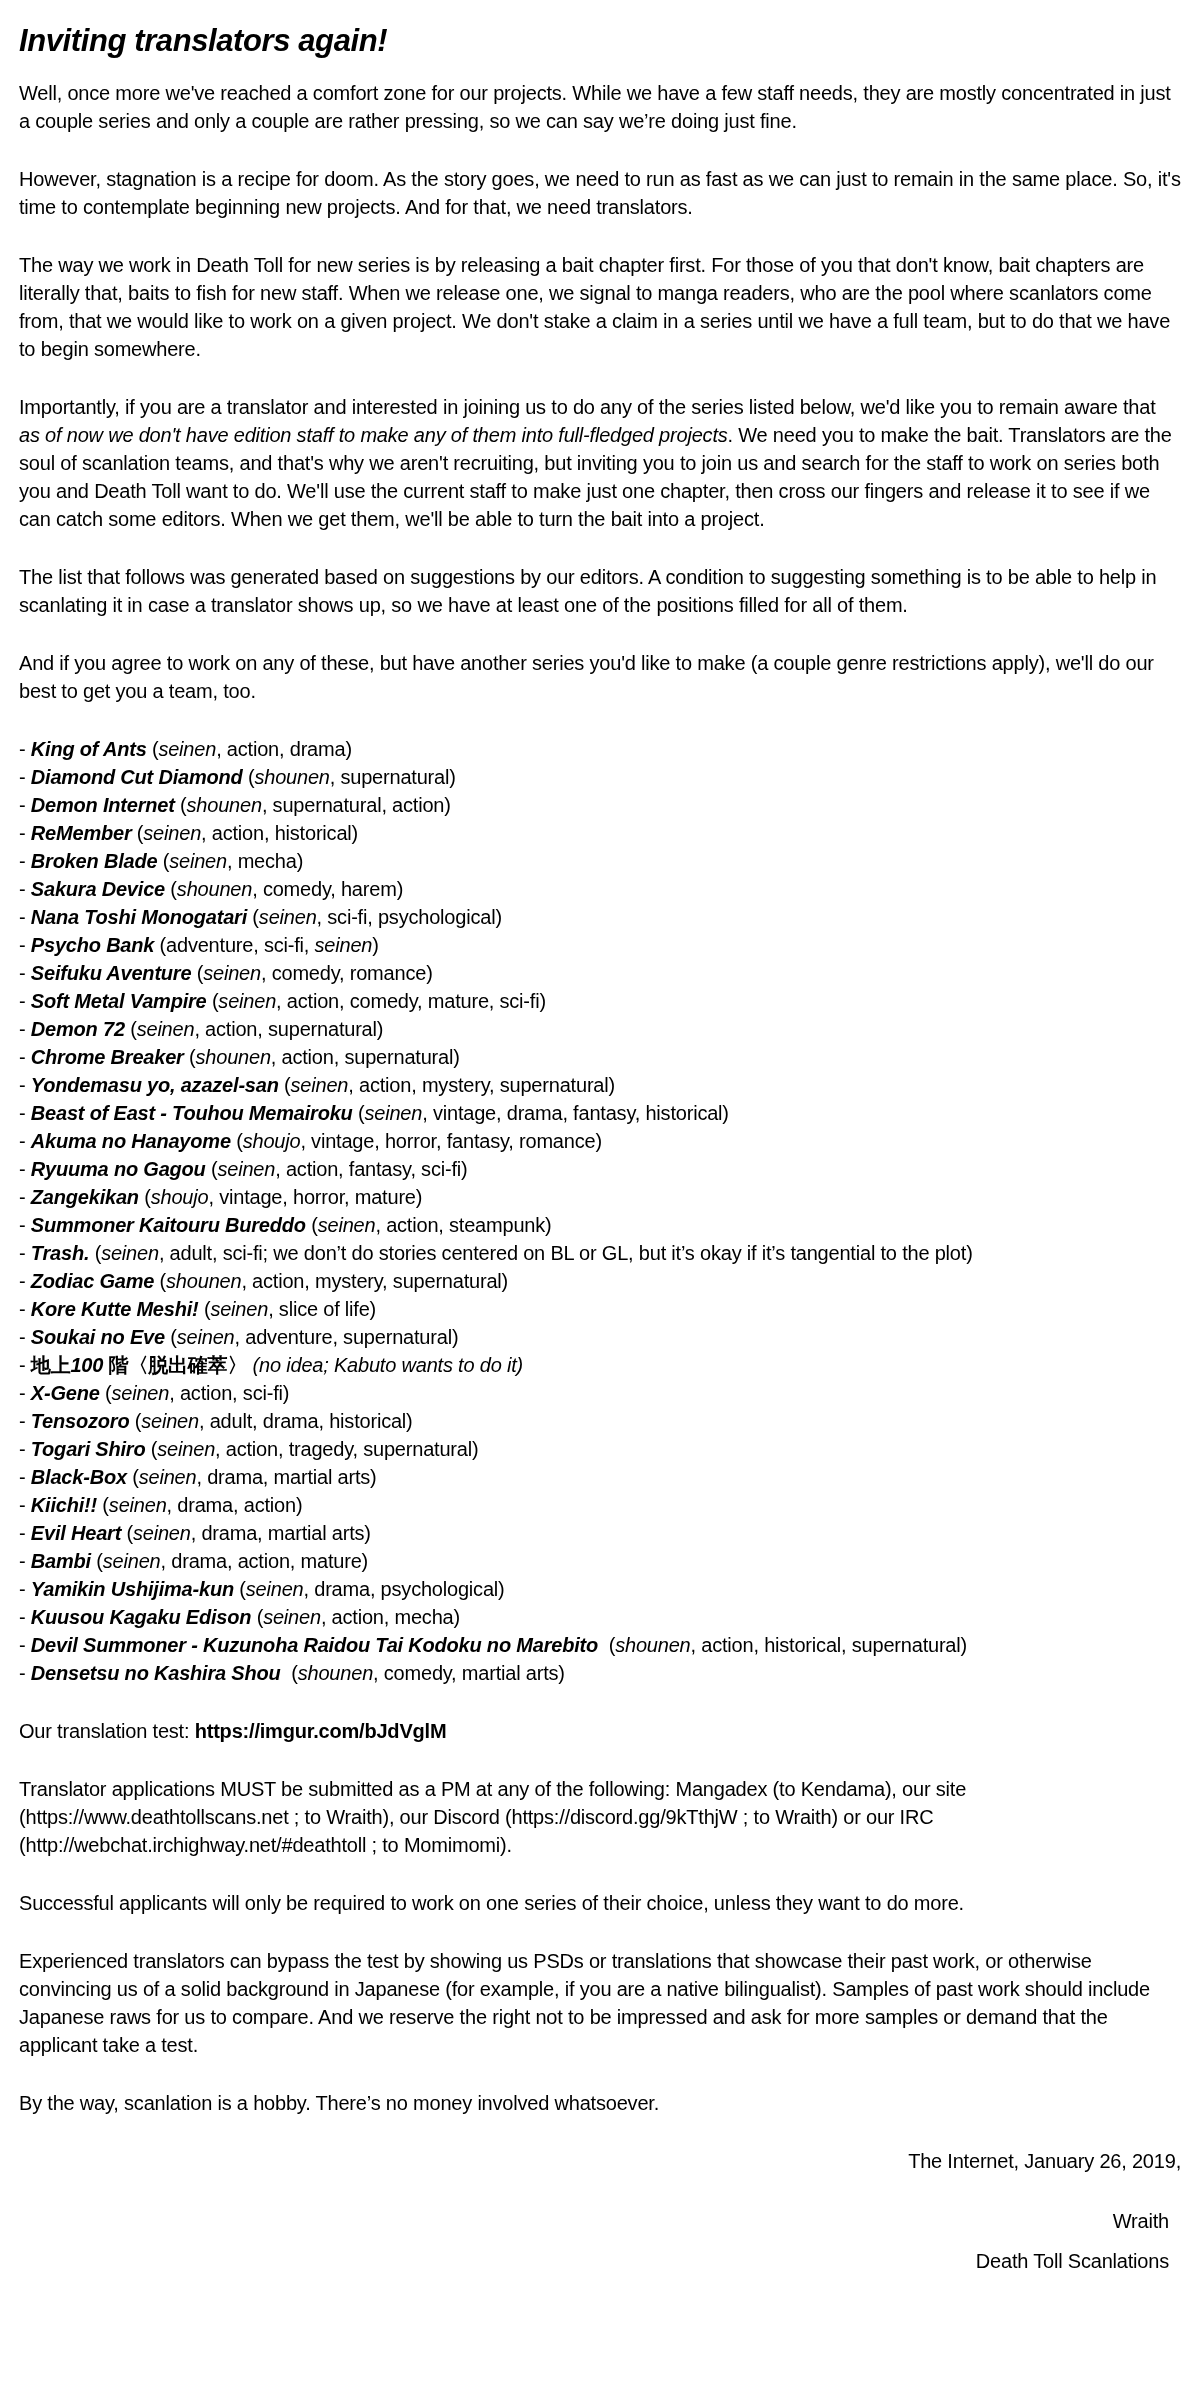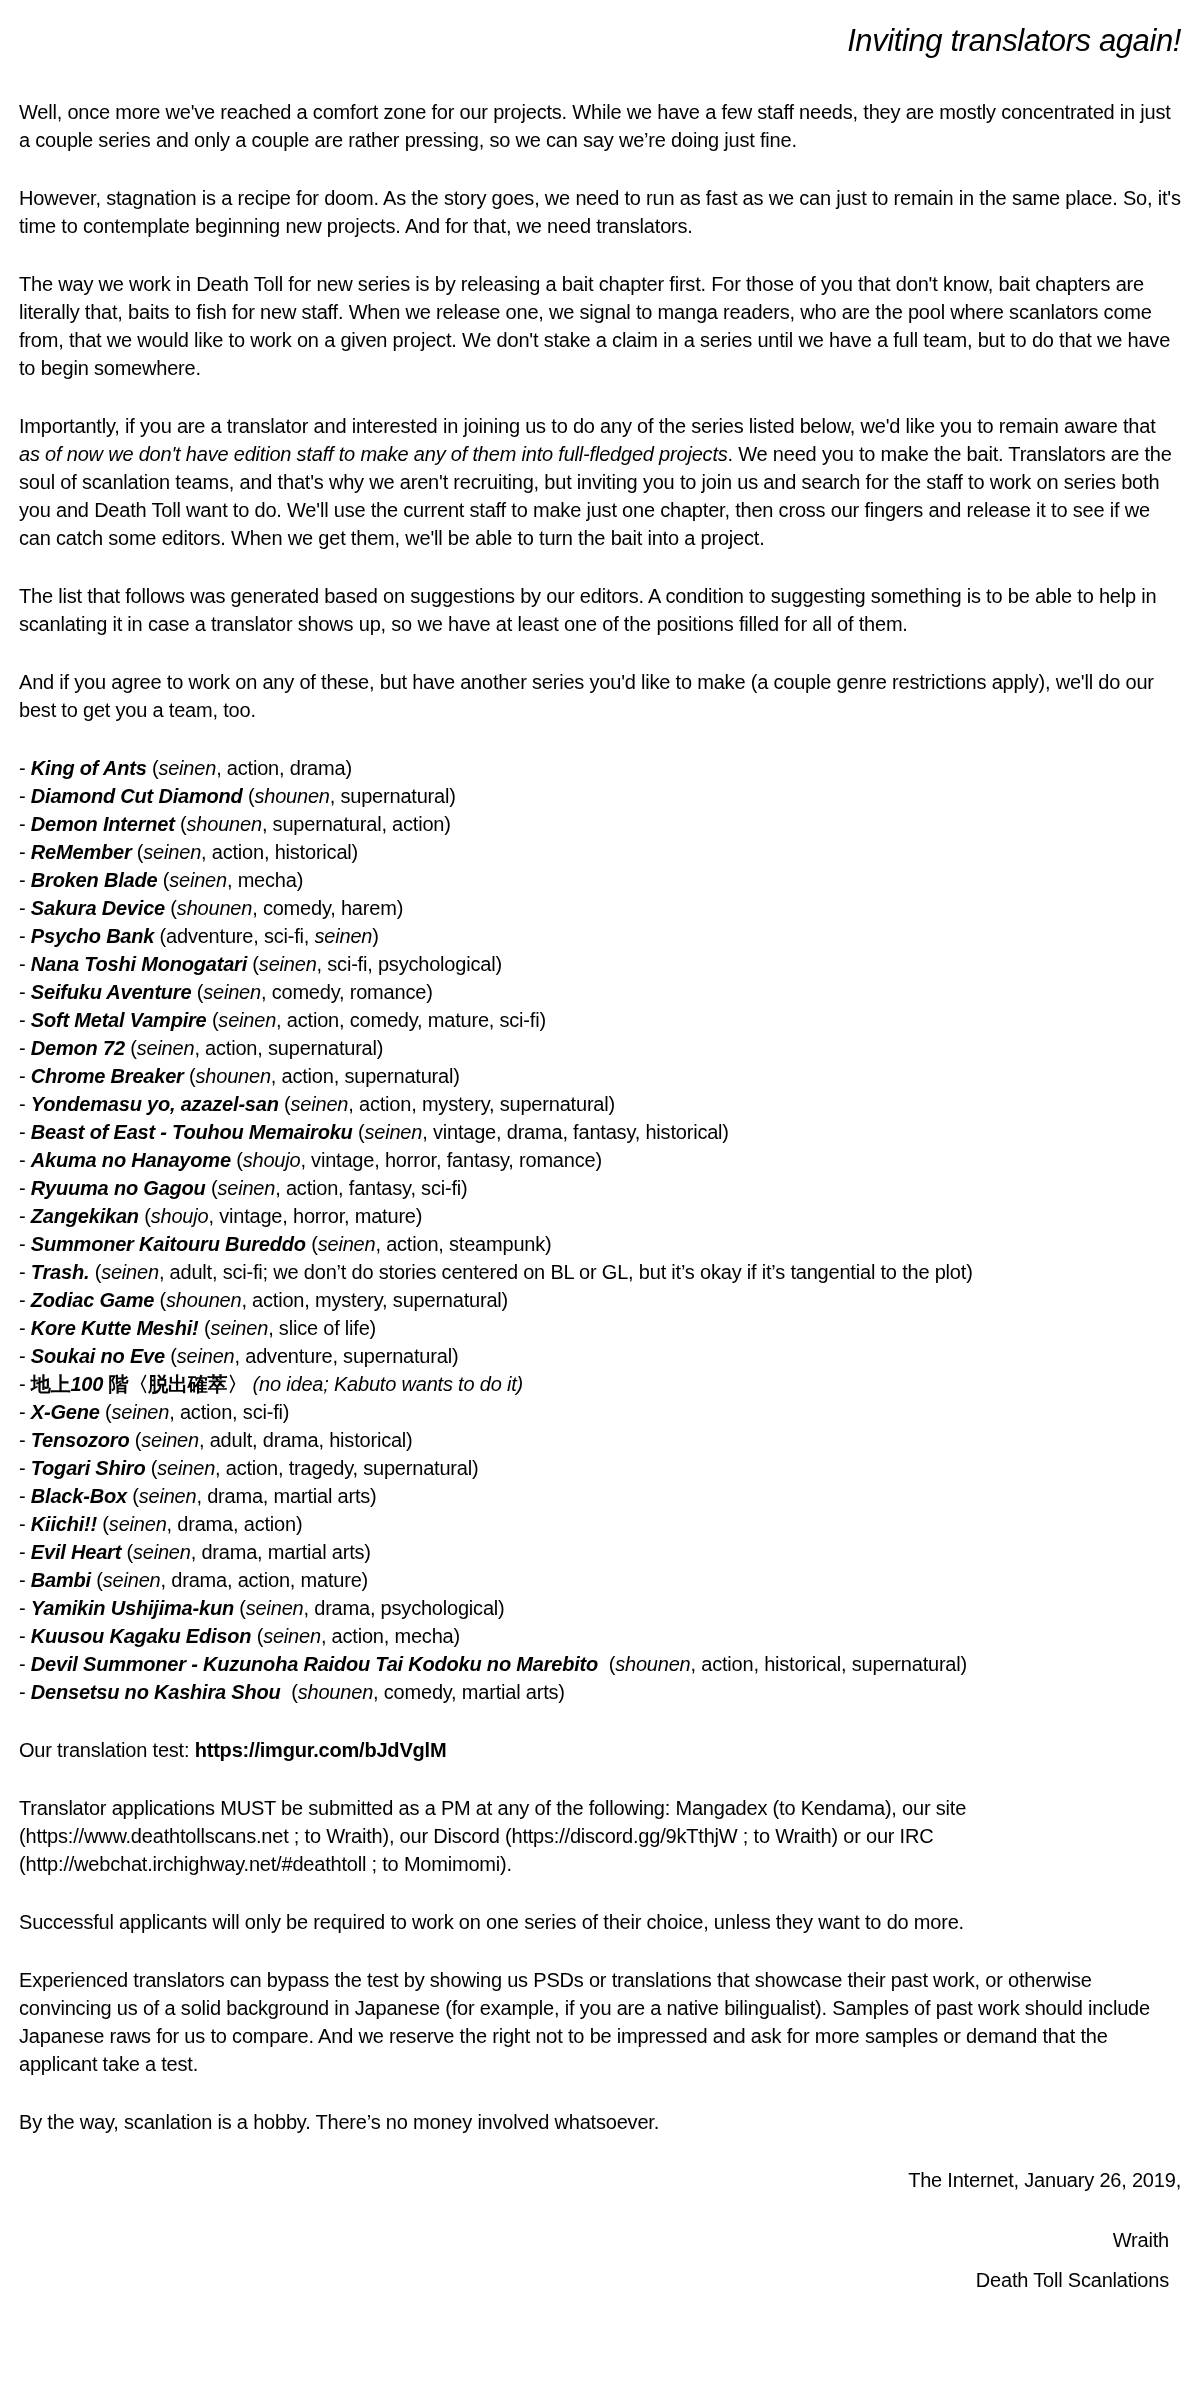--- a/index.html
+++ b/index.html
@@ -8,26 +8,26 @@
     min-height: 2385px;
     color: #000000;
     font-family: "Liberation Sans", sans-serif;
     font-size: 20px;
     line-height: 28px;
     letter-spacing: -0.2px;
     box-sizing: border-box;
   }
   .page { padding: 16px 19px 20px 19px; }
   .doc-title {
-    text-align: right;
+    text-align: left;
     font-size: 31px;
     line-height: 42px;
-    font-weight: 400;
+    font-weight: 700;
     font-style: italic;
-    margin: 4px 0 36px 0;
+    margin: 4px 0 17px 0;
     letter-spacing: -0.4px;
   }
   .paragraphs p { margin: 0 0 30px 0; }
   .series-list { margin: 0 0 30px 0; }
   .series-line { white-space: pre-wrap; }
   .it   { font-style: italic; }
   .bd   { font-weight: 700; }
   .bdit { font-weight: 700; font-style: italic; }
   .signature { text-align: right; margin-top: 28px; }
   .signature p { margin: 12px; }
@@ -49,22 +49,22 @@
       <p><span>And if you agree to work on any of these, but have another series you'd like to make (a couple genre restrictions apply), we'll do our best to get you a team, too.</span></p>
     </div>
 
   <div class="series-list">
       <div class="series-line"><span>- </span><span class="bdit">King of Ants</span><span> (</span><span class="it">seinen</span><span>, action, drama)</span></div>
       <div class="series-line"><span>- </span><span class="bdit">Diamond Cut Diamond</span><span> (</span><span class="it">shounen</span><span>, supernatural)</span></div>
       <div class="series-line"><span>- </span><span class="bdit">Demon Internet</span><span> (</span><span class="it">shounen</span><span>, supernatural, action)</span></div>
       <div class="series-line"><span>- </span><span class="bdit">ReMember</span><span> (</span><span class="it">seinen</span><span>, action, historical)</span></div>
       <div class="series-line"><span>- </span><span class="bdit">Broken Blade</span><span> (</span><span class="it">seinen</span><span>, mecha)</span></div>
       <div class="series-line"><span>- </span><span class="bdit">Sakura Device</span><span> (</span><span class="it">shounen</span><span>, comedy, harem)</span></div>
+      <div class="series-line"><span>- </span><span class="bdit">Nana Toshi Monogatari</span><span> (</span><span class="it">seinen</span><span>, sci-fi, psychological)</span></div>
       <div class="series-line"><span>- </span><span class="bdit">Psycho Bank</span><span> (adventure, sci-fi, </span><span class="it">seinen</span><span>)</span></div>
-      <div class="series-line"><span>- </span><span class="bdit">Nana Toshi Monogatari</span><span> (</span><span class="it">seinen</span><span>, sci-fi, psychological)</span></div>
       <div class="series-line"><span>- </span><span class="bdit">Seifuku Aventure</span><span> (</span><span class="it">seinen</span><span>, comedy, romance)</span></div>
       <div class="series-line"><span>- </span><span class="bdit">Soft Metal Vampire</span><span> (</span><span class="it">seinen</span><span>, action, comedy, mature, sci-fi)</span></div>
       <div class="series-line"><span>- </span><span class="bdit">Demon 72</span><span> (</span><span class="it">seinen</span><span>, action, supernatural)</span></div>
       <div class="series-line"><span>- </span><span class="bdit">Chrome Breaker</span><span> (</span><span class="it">shounen</span><span>, action, supernatural)</span></div>
       <div class="series-line"><span>- </span><span class="bdit">Yondemasu yo, azazel-san</span><span> (</span><span class="it">seinen</span><span>, action, mystery, supernatural)</span></div>
       <div class="series-line"><span>- </span><span class="bdit">Beast of East - Touhou Memairoku</span><span> (</span><span class="it">seinen</span><span>, vintage, drama, fantasy, historical)</span></div>
       <div class="series-line"><span>- </span><span class="bdit">Akuma no Hanayome</span><span> (</span><span class="it">shoujo</span><span>, vintage, horror, fantasy, romance)</span></div>
       <div class="series-line"><span>- </span><span class="bdit">Ryuuma no Gagou</span><span> (</span><span class="it">seinen</span><span>, action, fantasy, sci-fi)</span></div>
       <div class="series-line"><span>- </span><span class="bdit">Zangekikan</span><span> (</span><span class="it">shoujo</span><span>, vintage, horror, mature)</span></div>
       <div class="series-line"><span>- </span><span class="bdit">Summoner Kaitouru Bureddo</span><span> (</span><span class="it">seinen</span><span>, action, steampunk)</span></div>

